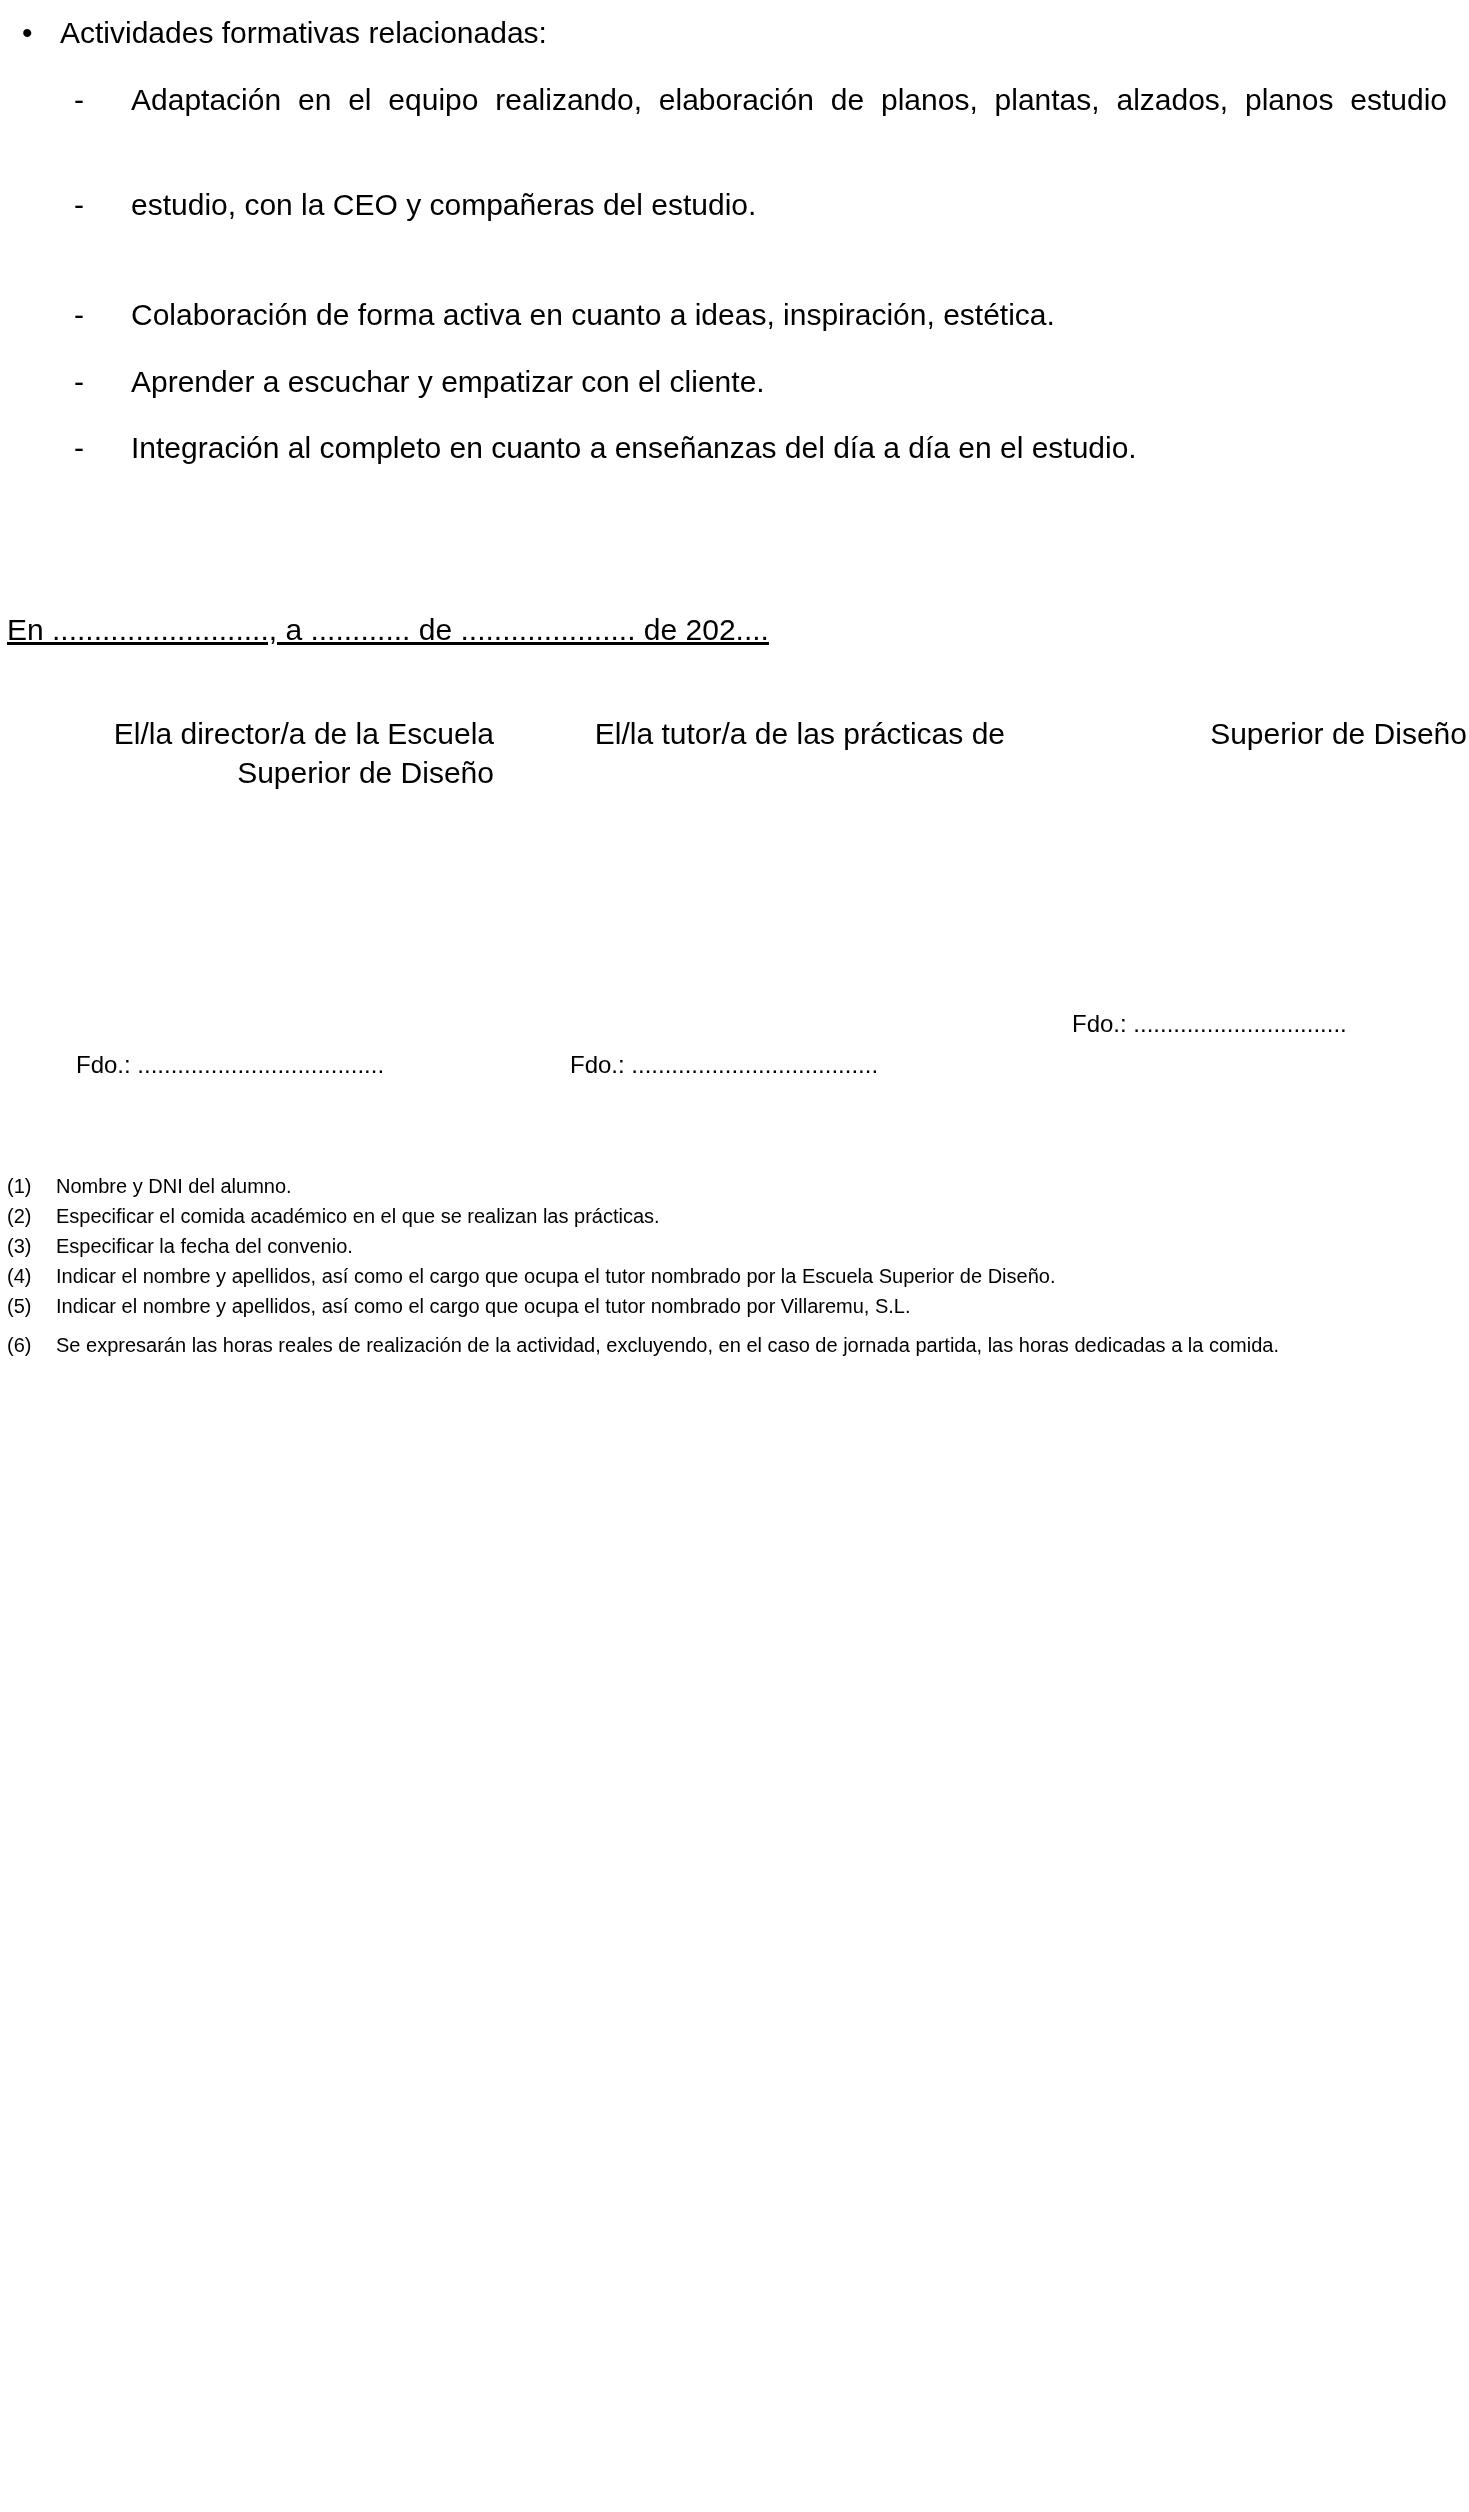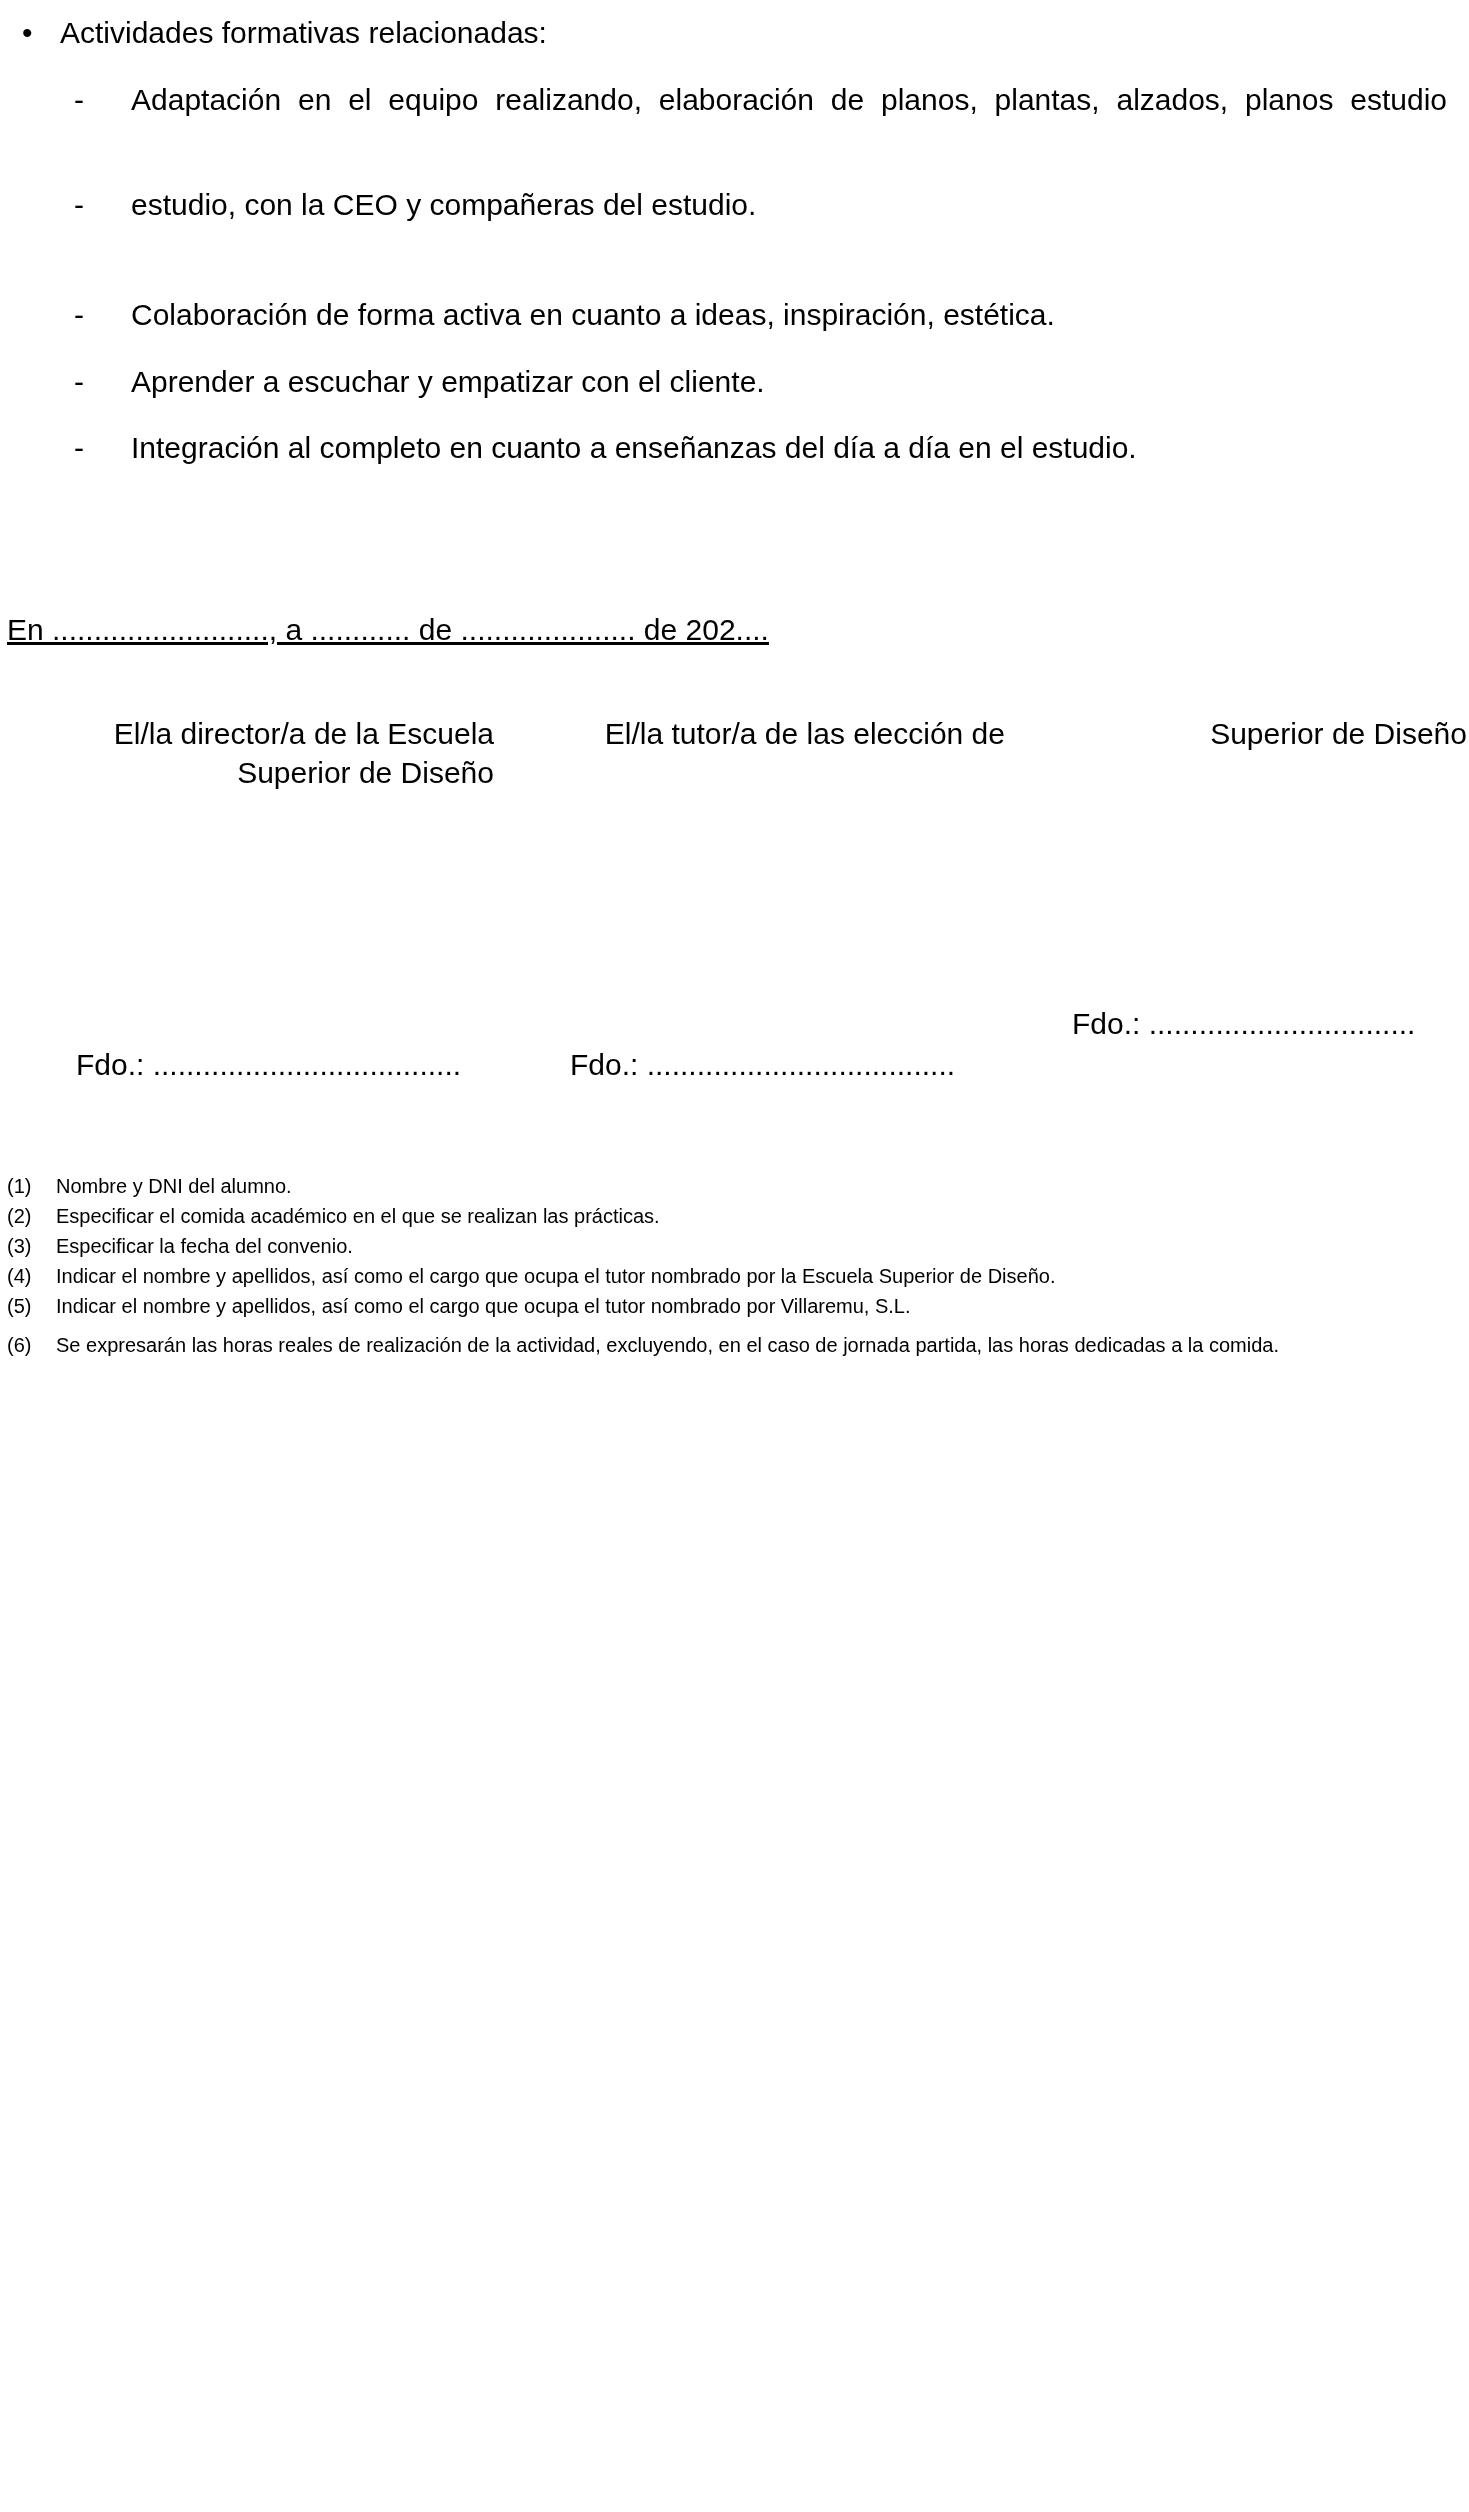--- a/index.html
+++ b/index.html
@@ -30,21 +30,21 @@
   
   .date-line { left: 7px; top: 608px; white-space: nowrap; text-decoration: underline; }
 
   
   .sig-col { position: absolute; top: 714px; text-align: right; font-size: 30px; line-height: 39px; }
   .sig-col-1 { left: 39px;   width: 455px; }
   .sig-col-2 { left: 533px;  width: 472px; }
   .sig-col-3 { left: 1030px; width: 437px; }
 
   
-  .fdo { position: absolute; font-size: 30px; line-height: 44px; white-space: nowrap; }
+  .fdo { position: absolute; font-size: 24px; line-height: 44px; white-space: nowrap; }
   .fdo-1 { left: 76px;   top: 1043px; }
   .fdo-2 { left: 570px;  top: 1043px; }
   .fdo-3 { left: 1072px; top: 1002px; }
 
   
   .footnote-row { position: absolute; left: 7px; display: flex; font-size: 20px; line-height: 30px; white-space: nowrap; }
   .fn-num { flex: none; width: 49px; }
   .fn-1 { top: 1171px; }
   .fn-2 { top: 1201px; }
   .fn-3 { top: 1231px; }
@@ -97,21 +97,21 @@
     </div>
   </div>
 
   <div class="abs date-line body-text">En .........................., a ............ de ..................... de 202....</div>
 
   <div class="sig-col sig-col-1">
     <span class="line">El/la director/a de la Escuela</span>
     <span class="line">Superior de Diseño</span>
   </div>
   <div class="sig-col sig-col-2">
-    <span class="line">El/la tutor/a de las elección de</span>
+    <span class="line">El/la tutor/a de las prácticas de</span>
   </div>
   <div class="sig-col sig-col-3">
     <span class="line">Superior de Diseño</span>
   </div>
 
   <div class="fdo fdo-1">Fdo.: .....................................</div>
   <div class="fdo fdo-2">Fdo.: .....................................</div>
   <div class="fdo fdo-3">Fdo.: ................................</div>
 
   <div class="footnote-row fn-1">

